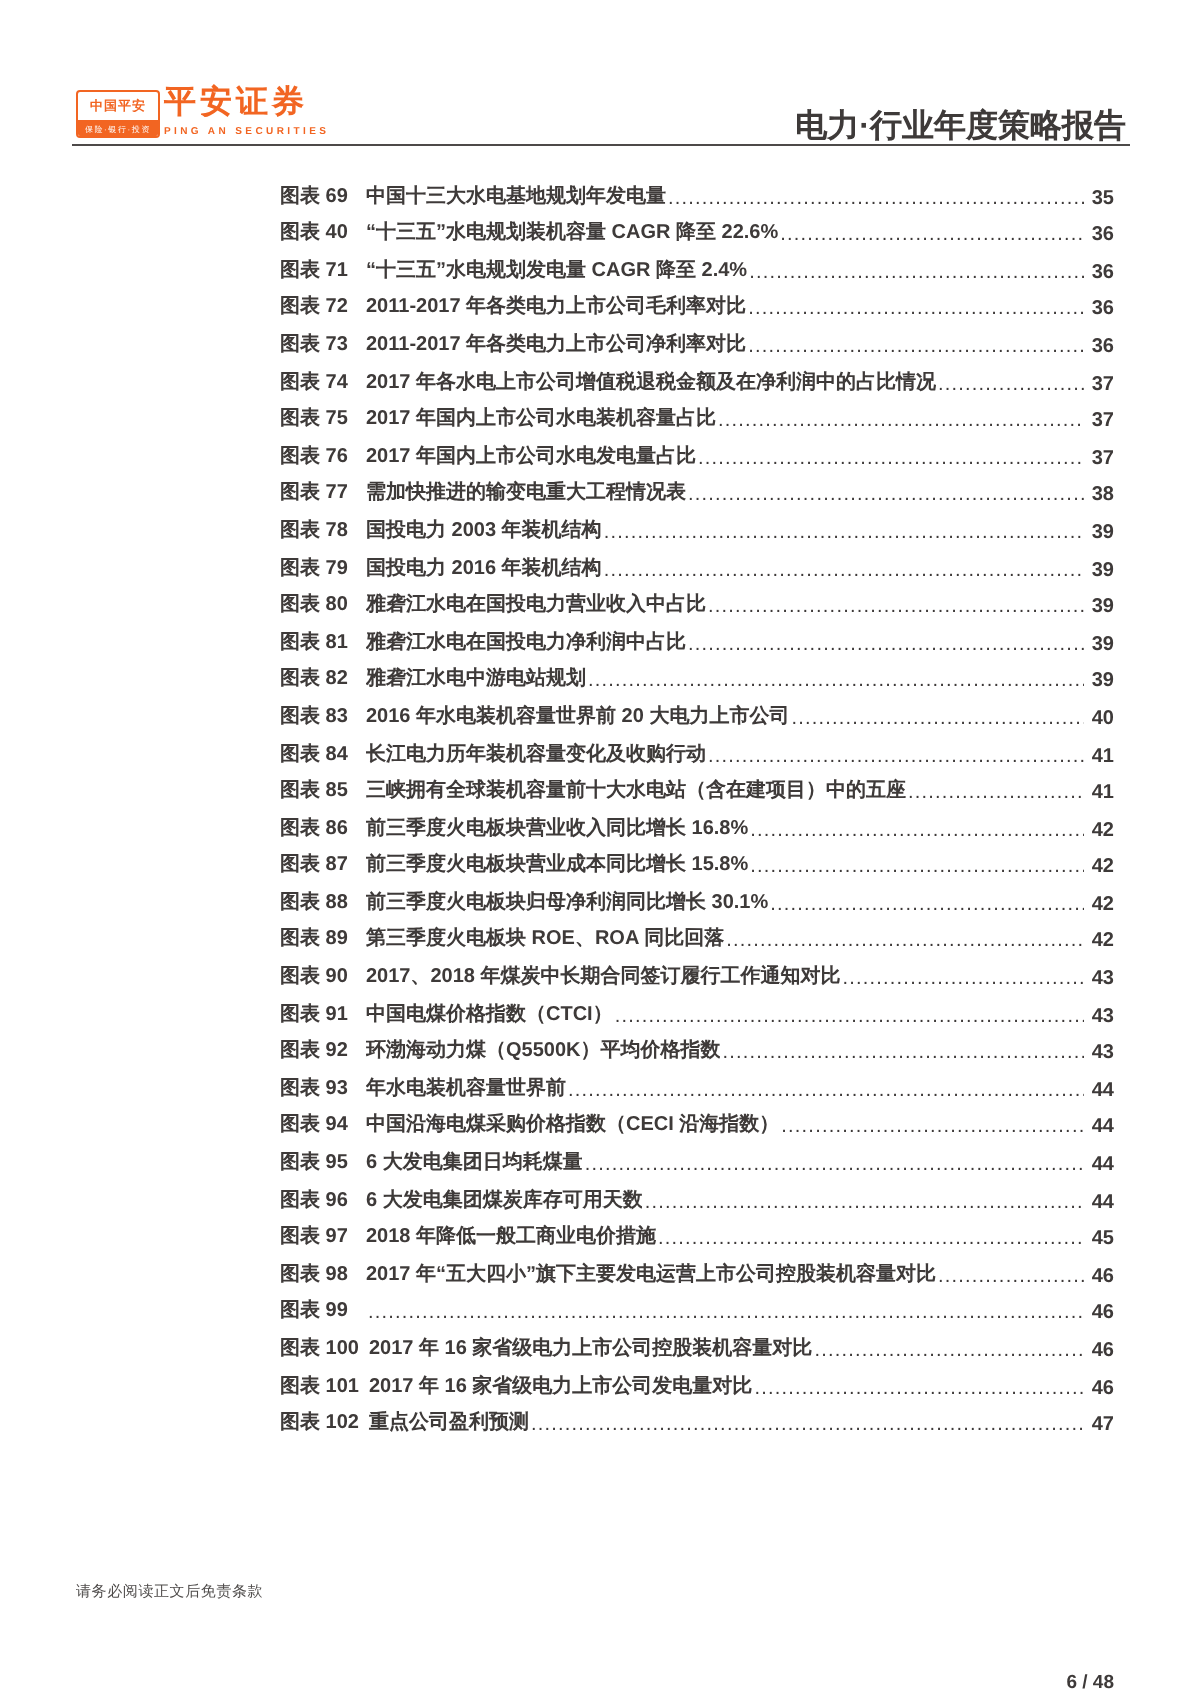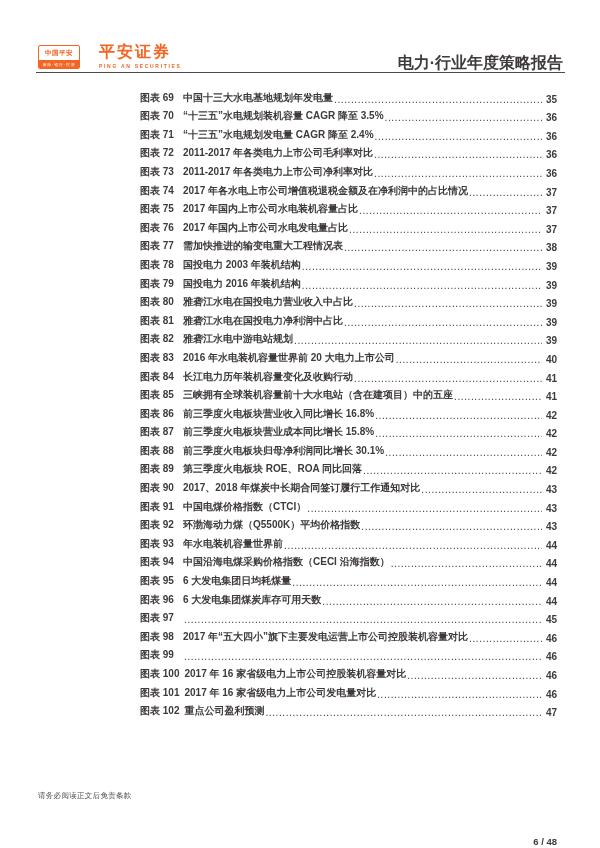--- a/index.html
+++ b/index.html
@@ -11,21 +11,21 @@
     color:#3e3a39;
   }
   :root { --accent:#f26522; --ink:#3e3a39; }
 
   
   .header {
     position:absolute; left:0; top:0; width:600px;
     padding:44px 37px 0 38px;
     display:flex; justify-content:space-between; align-items:flex-start;
   }
-  .brand { display:flex; align-items:flex-end; gap:19px; }
+  .brand { display:flex; align-items:flex-end; gap:2px; }
   .logo-box {
     width:42px; border:1px solid var(--accent); border-radius:2px;
     overflow:hidden; background:#fff; margin-top:1px;
   }
   .logo-box-top {
     color:var(--accent); font-size:6.5px; font-weight:bold;
     text-align:center; padding:3px 0 2px; letter-spacing:0.5px; white-space:nowrap;
   }
   .logo-box-bottom {
     background:var(--accent); color:#ffffff; font-size:4px;
@@ -98,22 +98,22 @@
 
 <div class="toc">
   <div class="toc-row">
     <span class="fig-label">图表 69</span>
     <span class="fig-title">中国十三大水电基地规划年发电量</span>
     <span class="dots">............................................................................................................................................................................................................................................................................................................</span>
     <span class="fig-page">35</span>
   </div>
 
   <div class="toc-row">
-    <span class="fig-label">图表 70</span>
-    <span class="fig-title">“十三五”水电规划装机容量 CAGR 降至 3.5%</span>
+    <span class="fig-label">图表 40</span>
+    <span class="fig-title">“十三五”水电规划装机容量 CAGR 降至 22.6%</span>
     <span class="dots">............................................................................................................................................................................................................................................................................................................</span>
     <span class="fig-page">36</span>
   </div>
 
   <div class="toc-row">
     <span class="fig-label">图表 71</span>
     <span class="fig-title">“十三五”水电规划发电量 CAGR 降至 2.4%</span>
     <span class="dots">............................................................................................................................................................................................................................................................................................................</span>
     <span class="fig-page">36</span>
   </div>
@@ -288,20 +288,21 @@
 
   <div class="toc-row">
     <span class="fig-label">图表 96</span>
     <span class="fig-title">6 大发电集团煤炭库存可用天数</span>
     <span class="dots">............................................................................................................................................................................................................................................................................................................</span>
     <span class="fig-page">44</span>
   </div>
 
   <div class="toc-row">
     <span class="fig-label">图表 97</span>
+    <span class="fig-title">2018 年降低一般工商业电价措施</span>
     <span class="dots">............................................................................................................................................................................................................................................................................................................</span>
     <span class="fig-page">45</span>
   </div>
 
   <div class="toc-row">
     <span class="fig-label">图表 98</span>
     <span class="fig-title">2017 年“五大四小”旗下主要发电运营上市公司控股装机容量对比</span>
     <span class="dots">............................................................................................................................................................................................................................................................................................................</span>
     <span class="fig-page">46</span>
   </div>

